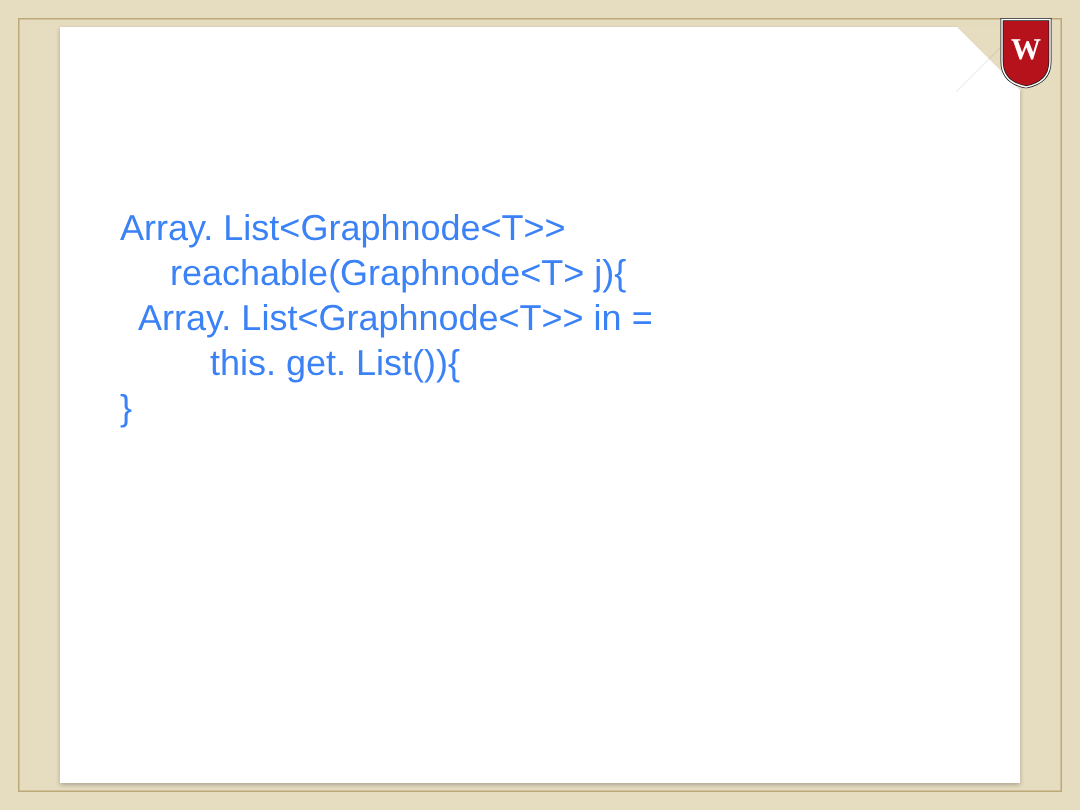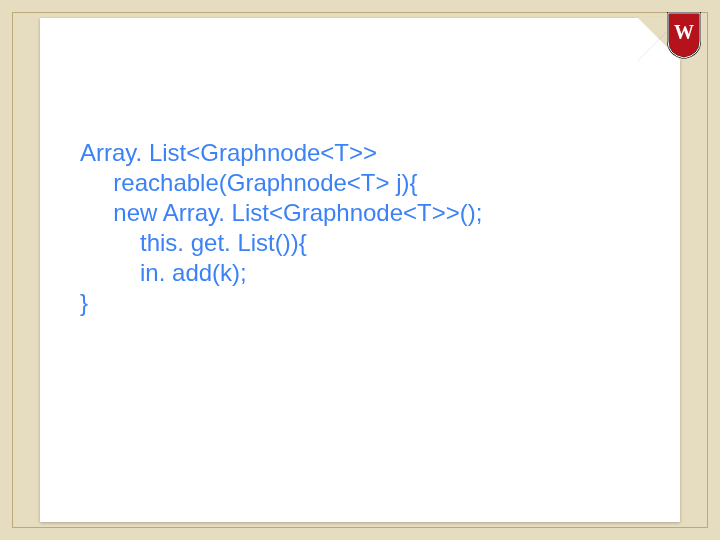--- a/index.html
+++ b/index.html
@@ -82,23 +82,22 @@
 
 <div class="canvas">
   <div class="inner-frame"></div>
 
   <div class="slide-card">
     <div class="corner-cut"></div>
 
     <div class="content">
       <div class="line">Array. List&lt;Graphnode&lt;T&gt;&gt;</div>
       <div class="line">     reachable(Graphnode&lt;T&gt; j){</div>
-      <div class="line">     new Array. List&lt;Graphnode&lt;T&gt;&gt;();</div>
+      <div class="line">  Array. List&lt;Graphnode&lt;T&gt;&gt; in =</div>
       <div class="line">         this. get. List()){</div>
-      <div class="line">         in. add(k);</div>
       <div class="line">}</div>
     </div>
   </div>
 
   <div class="crest">
     <svg viewBox="0 0 36 48" width="36" height="48">
       <path d="M2 2 H34 V30 Q34 44 18 47 Q2 44 2 30 Z" stroke="#1a1a1a" stroke-width="2" fill="#b5121b"></path>
       <path d="M2 2 H34 V30 Q34 44 18 47 Q2 44 2 30 Z" fill="none" stroke="#ffffff" stroke-width="1"></path>
       <text x="18" y="28" text-anchor="middle" font-family="Georgia, 'Times New Roman', serif" font-weight="bold" font-size="20" fill="#ffffff">W</text>
     </svg>

